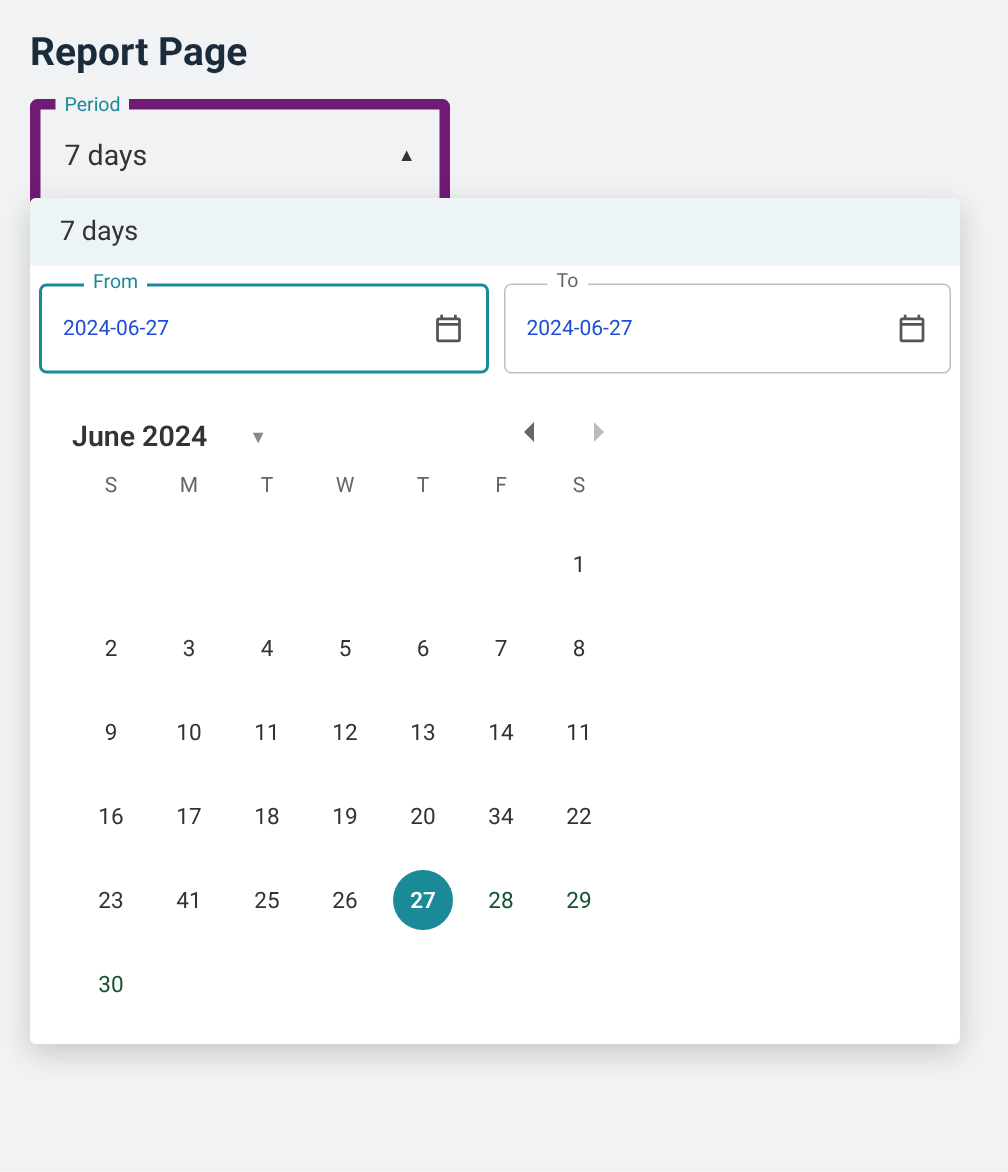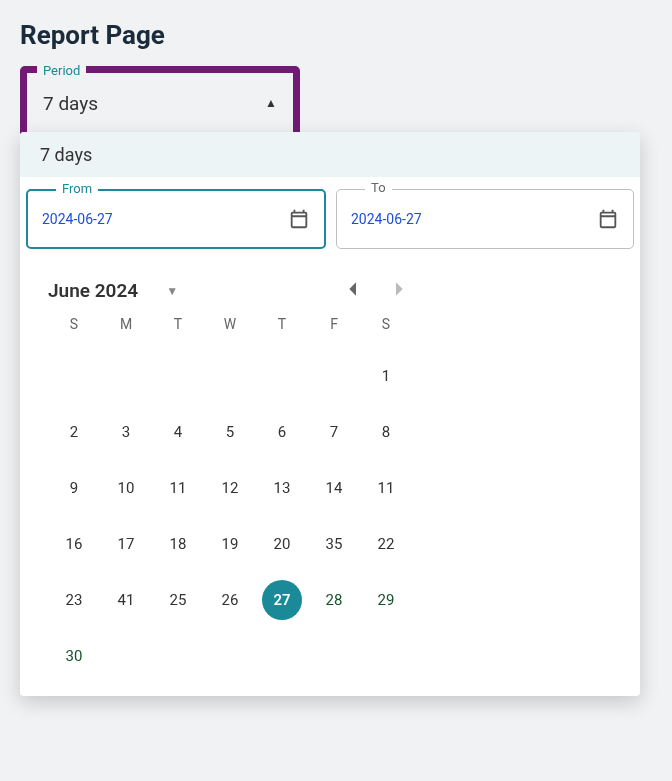--- a/index.html
+++ b/index.html
@@ -253,21 +253,21 @@
         <div class="day">11</div>
         <div class="day">12</div>
         <div class="day">13</div>
         <div class="day">14</div>
         <div class="day">11</div>
         <div class="day">16</div>
         <div class="day">17</div>
         <div class="day">18</div>
         <div class="day">19</div>
         <div class="day">20</div>
-        <div class="day">35</div>
+        <div class="day">34</div>
         <div class="day">22</div>
         <div class="day">23</div>
         <div class="day">41</div>
         <div class="day">25</div>
         <div class="day">26</div>
         <div class="day today">27</div>
         <div class="day out">28</div>
         <div class="day out">29</div>
         <div class="day out">30</div>
       </div>

